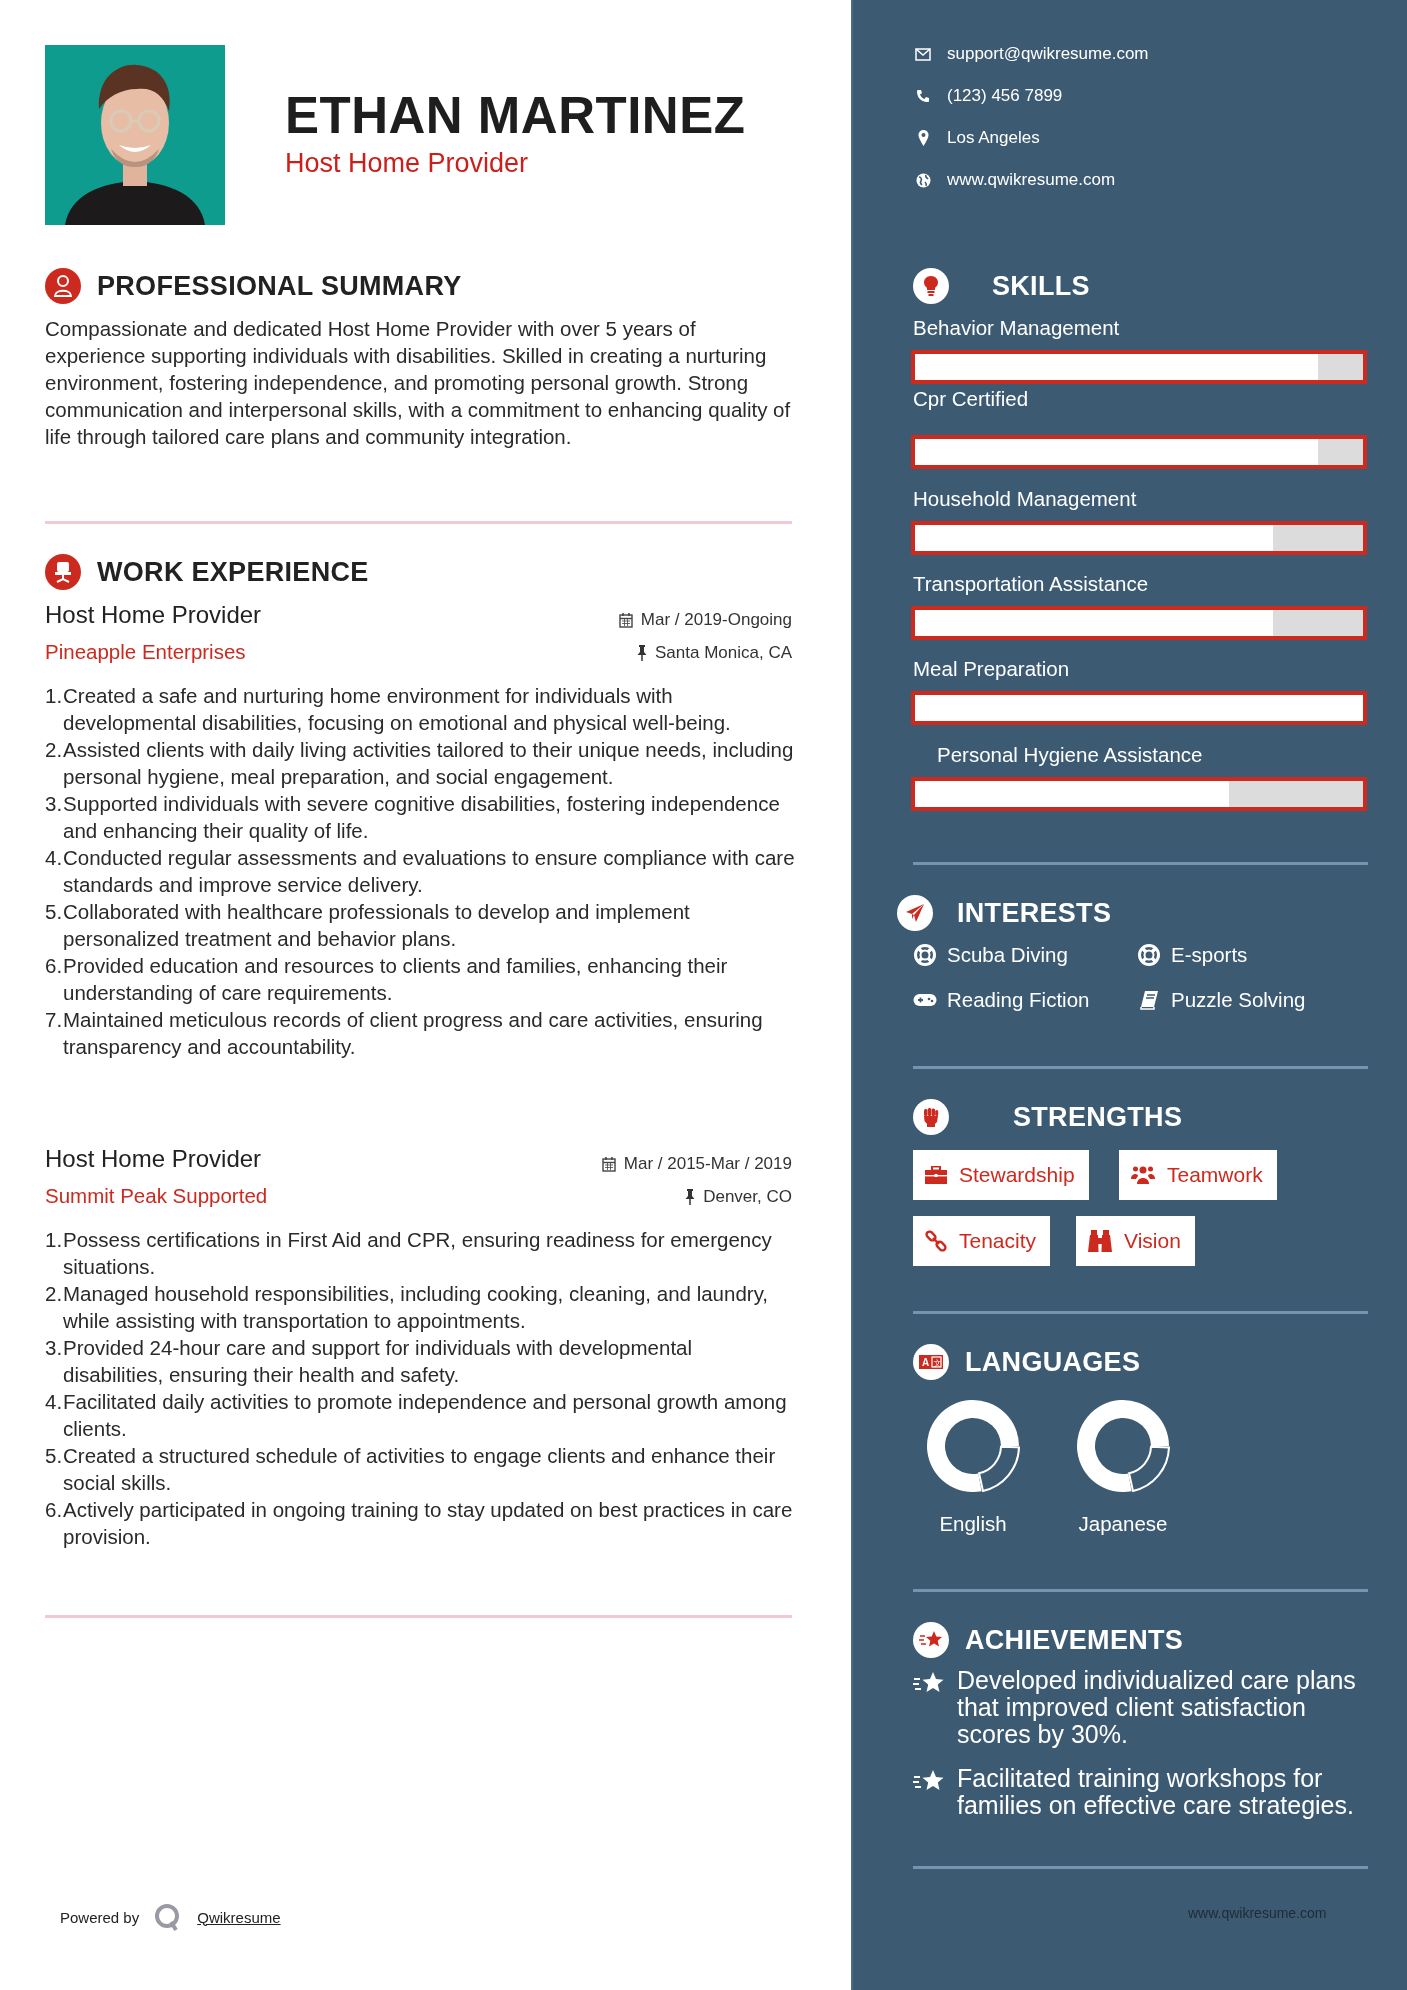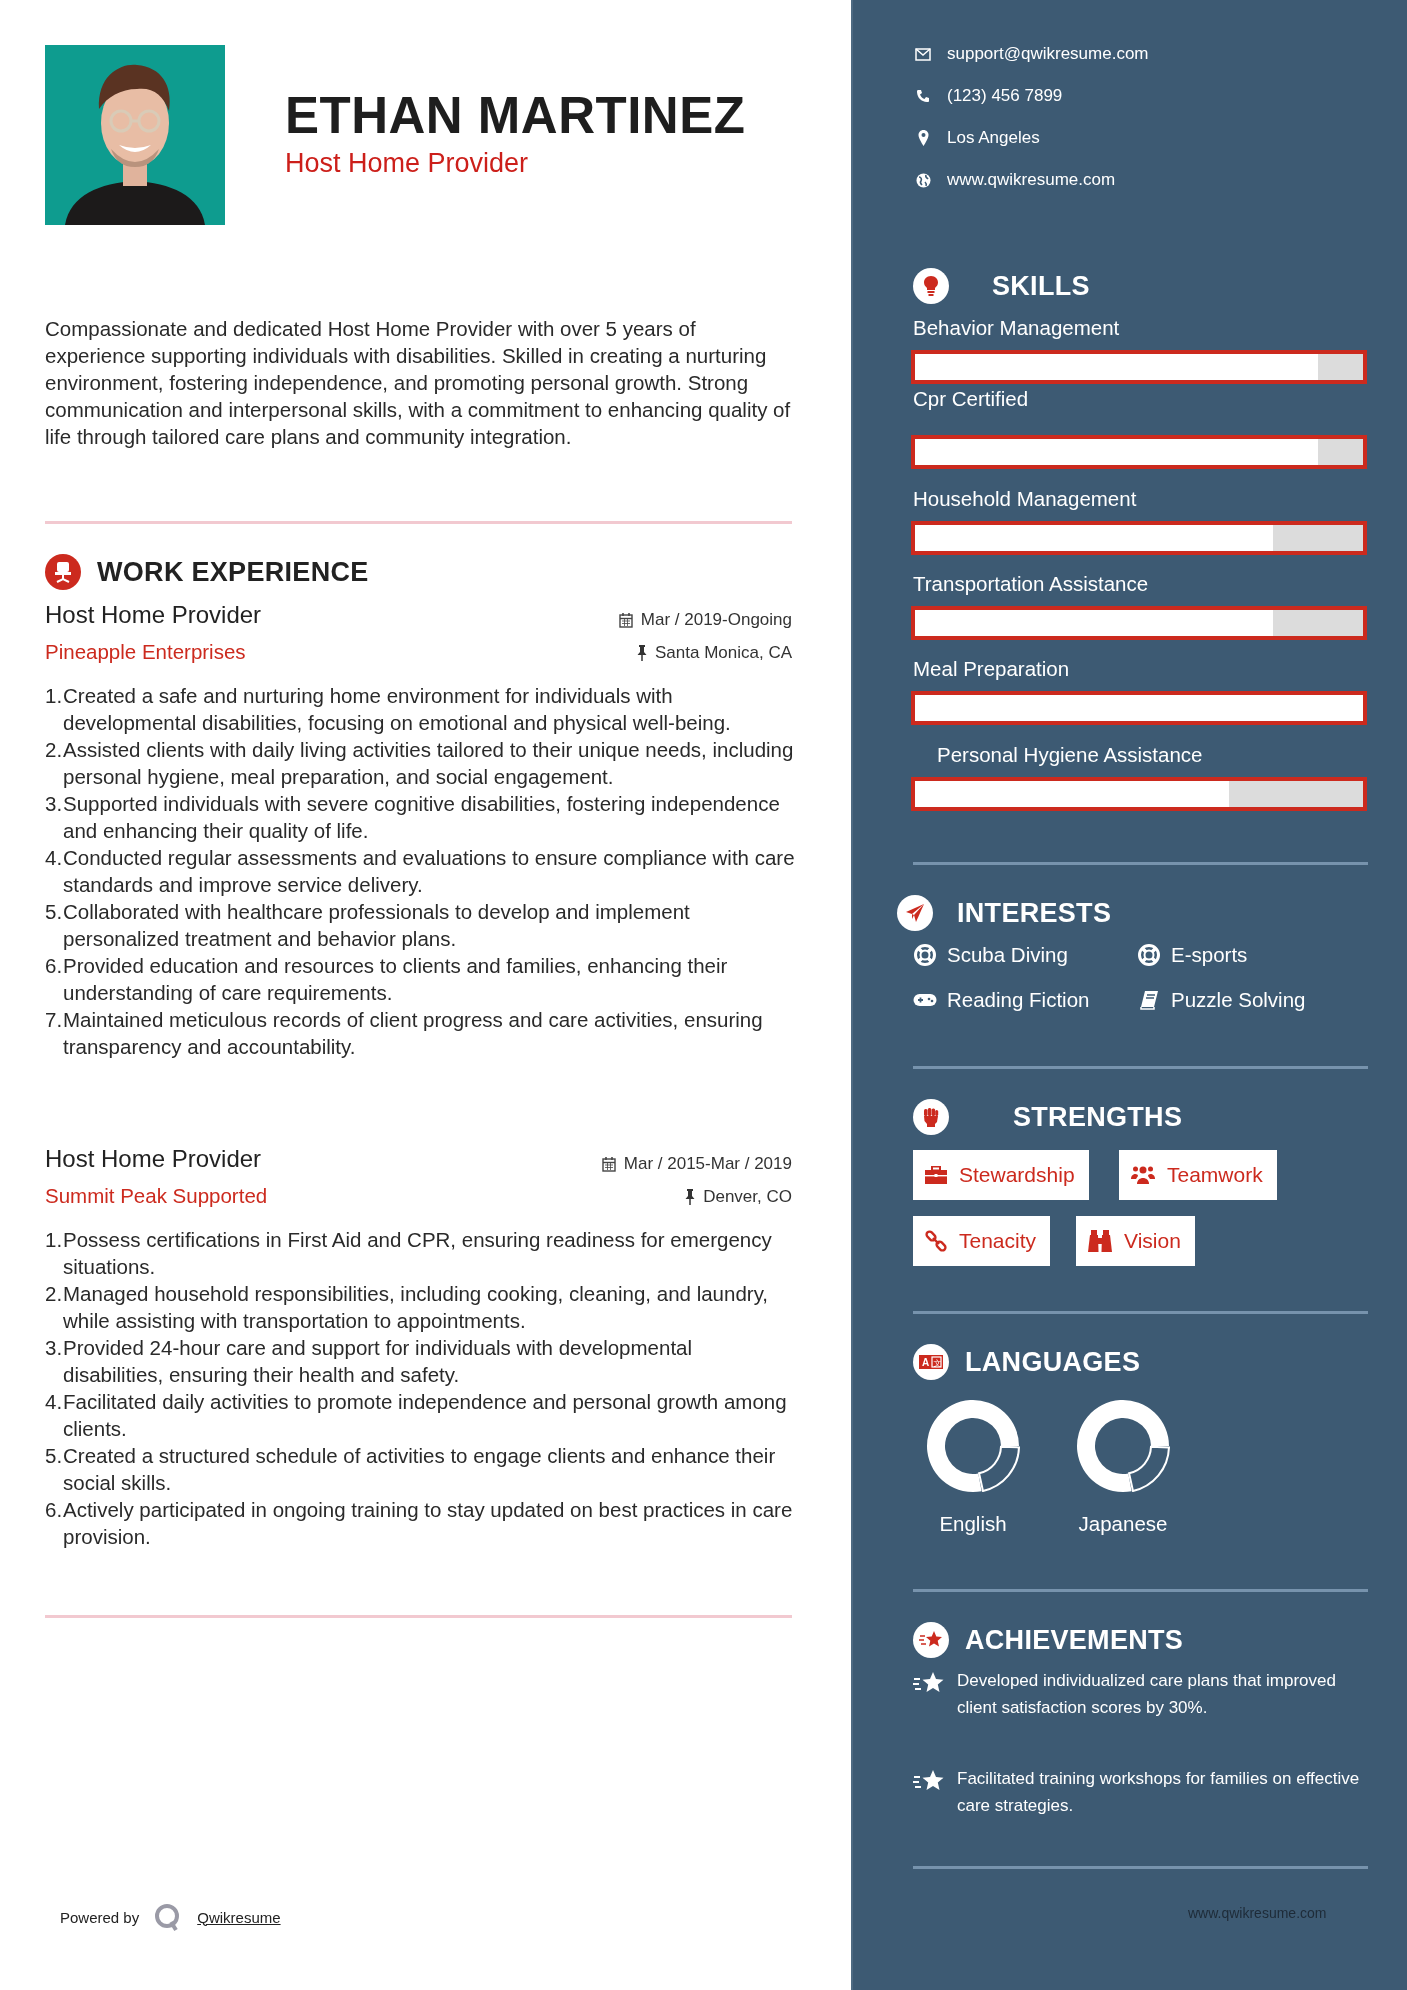--- a/index.html
+++ b/index.html
@@ -54,21 +54,21 @@
   .interest { position: absolute; display: flex; align-items: center; font-family: "Liberation Sans", sans-serif; font-size: 20.5px; color: #fff; white-space: nowrap; }
   .interest .ii { width: 24px; margin-right: 10px; display: inline-flex; justify-content: center; }
 
   .strength { position: absolute; height: 50px; background: #fff; display: flex; align-items: center; padding: 0 14px 0 12px; font-family: "Liberation Sans", sans-serif; font-size: 21px; color: #cc2a1e; white-space: nowrap; }
   .strength .si { margin-right: 12px; display: inline-flex; }
 
   .lang { position: absolute; width: 120px; text-align: center; }
   .lang svg { display: block; margin: 0 auto; }
   .lang-label { margin-top: 18px; font-family: "Liberation Sans", sans-serif; font-size: 20.5px; color: #fff; }
 
-  .ach { position: absolute; left: 60px; width: 460px; display: flex; font-family: "Liberation Sans", sans-serif; font-size: 17px; line-height: 27px; color: #fff; }
+  .ach { position: absolute; left: 60px; width: 460px; display: flex; font-family: "Liberation Sans", sans-serif; font-size: 25px; line-height: 27px; color: #fff; }
   .ach .ai { width: 32px; margin-right: 12px; flex-shrink: 0; padding-top: 4px; }
 
   .footer-url { position: absolute; left: 335px; top: 1905px; font-family: "Liberation Sans", sans-serif; font-size: 14px; color: #1e2b38; }
 </style>
 </head>
 <body>
 
 <div class="left">
 
   <div class="photo">
@@ -82,20 +82,29 @@
       <circle cx="104" cy="76" r="10" fill="none" stroke="#d9cbb7" stroke-width="3"></circle>
       <line x1="86" y1="76" x2="94" y2="76" stroke="#d9cbb7" stroke-width="3"></line>
       <path d="M74 100 Q90 114 106 100 Q90 106 74 100 Z" fill="#ffffff"></path>
       <path d="M66 104 Q90 130 114 104 Q108 122 90 122 Q72 122 66 104 Z" fill="#8a6a55" opacity="0.5"></path>
     </svg>
   </div>
 
   <div class="name">ETHAN MARTINEZ</div>
   <div class="title">Host Home Provider</div>
 
+  <div class="sec-head" style="left:45px; top:268px;">
+    <div class="sec-icon red">
+      <svg width="20" height="22" viewBox="0 0 20 22">
+          <circle cx="10" cy="6" r="5" fill="none" stroke="#fff" stroke-width="2"></circle>
+          <path d="M2 21 C2 14 18 14 18 21 Z" fill="none" stroke="#fff" stroke-width="2"></path>
+        </svg>
+    </div>
+    <div class="sec-title">PROFESSIONAL SUMMARY</div>
+  </div>
   <div class="summary">Compassionate and dedicated Host Home Provider with over 5 years of experience supporting individuals with disabilities. Skilled in creating a nurturing environment, fostering independence, and promoting personal growth. Strong communication and interpersonal skills, with a commitment to enhancing quality of life through tailored care plans and community integration.</div>
 
   <div class="hr-pink" style="top:521px;"></div>
 
   <div class="sec-head" style="left:45px; top:554px;">
     <div class="sec-icon red">
       <svg width="18" height="22" viewBox="0 0 18 22">
           <rect x="3" y="1" width="12" height="10" rx="2" fill="#fff"></rect>
           <rect x="1" y="11" width="16" height="3" fill="#fff"></rect>
           <rect x="8" y="14" width="2" height="4" fill="#fff"></rect>

